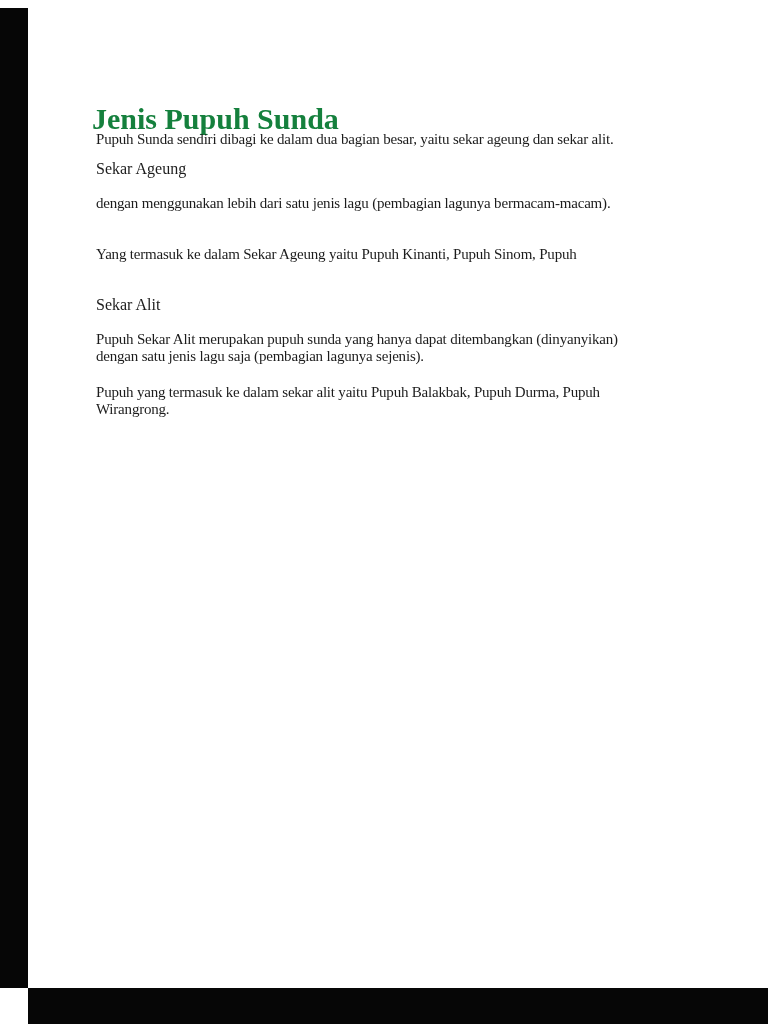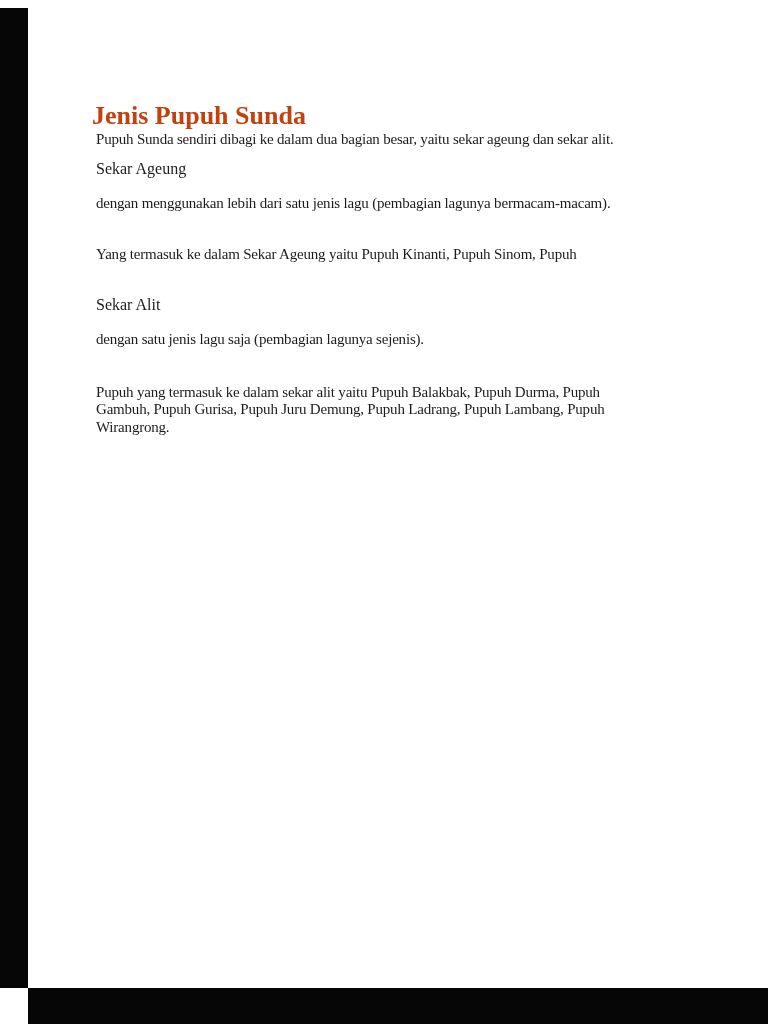--- a/index.html
+++ b/index.html
@@ -19,24 +19,24 @@
     position: absolute;
     left: 92px;
     top: 0;
     width: 620px;
     color: #1c1c1c;
   }
   .doc-title {
     position: absolute;
     top: 84px;
     left: 0;
-    font-size: 26px;
+    font-size: 30px;
     line-height: 30px;
     font-weight: bold;
-    color: #c2410c;
+    color: #15803d;
     white-space: nowrap;
   }
   .block { position: absolute; left: 4px; }
   .block .line {
     font-size: 15px;
     line-height: 17.3px;
     letter-spacing: -0.2px;
     white-space: nowrap;
   }
   .section-heading {
@@ -75,23 +75,23 @@
       <div class="line">dengan menggunakan lebih dari satu jenis lagu (pembagian lagunya bermacam-macam).</div>
     </div>
 
     <div class="block pos-p1b">
       <div class="line">Yang termasuk ke dalam Sekar Ageung yaitu Pupuh Kinanti, Pupuh Sinom, Pupuh</div>
     </div>
 
     <div class="block pos-h2 section-heading">Sekar Alit</div>
 
     <div class="block pos-p2a">
+      <div class="line">Pupuh Sekar Alit merupakan pupuh sunda yang hanya dapat ditembangkan (dinyanyikan)</div>
       <div class="line">dengan satu jenis lagu saja (pembagian lagunya sejenis).</div>
     </div>
 
     <div class="block pos-p2b">
       <div class="line">Pupuh yang termasuk ke dalam sekar alit yaitu Pupuh Balakbak, Pupuh Durma, Pupuh</div>
-      <div class="line">Gambuh, Pupuh Gurisa, Pupuh Juru Demung, Pupuh Ladrang, Pupuh Lambang, Pupuh</div>
       <div class="line">Wirangrong.</div>
     </div>
 
   </div>
 </div>
 
 </body></html>

